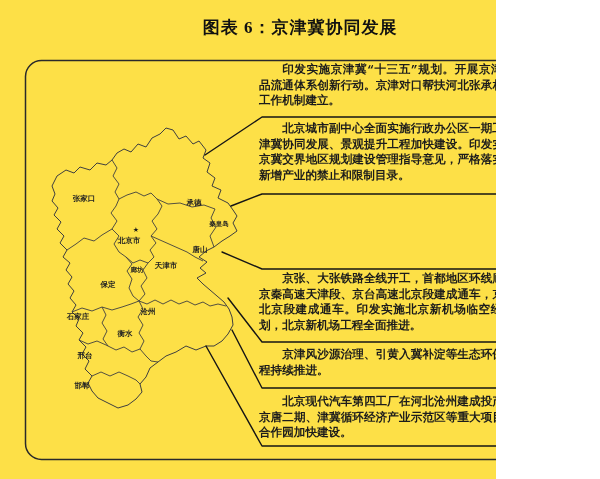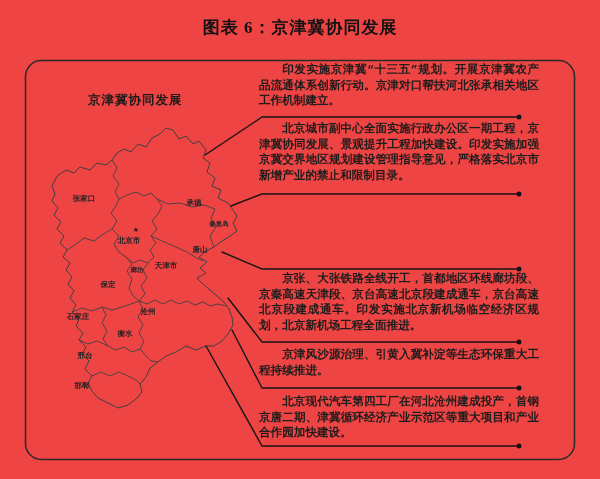--- a/index.html
+++ b/index.html
@@ -1,17 +1,17 @@
 <!DOCTYPE html>
 <html><head>
 <meta charset="utf-8">
 <style>
   html,body{margin:0;padding:0;background:#fff;}
   .stage{
-    position:relative;width:600px;height:479px;background:#ef4444;overflow:hidden;
+    position:relative;width:496px;height:479px;background:#fde047;overflow:hidden;
     font-family:"Liberation Sans",sans-serif;
   }
   .fig-title{
     position:absolute;top:16px;left:0;width:600px;text-align:center;
     font-family:"Liberation Serif",serif;font-weight:bold;font-size:17px;color:#111;
     letter-spacing:1px;
   }
   .map-heading{
     position:absolute;left:88px;top:92px;
     font-size:12.5px;font-weight:bold;color:#1a1a1a;letter-spacing:1px;
@@ -104,21 +104,20 @@
     <g fill="#151515">
       <circle cx="519" cy="117" r="2.5"></circle>
       <circle cx="519" cy="194" r="2.5"></circle>
       <circle cx="519" cy="269" r="2.5"></circle>
       <circle cx="519" cy="342" r="2.5"></circle>
       <circle cx="519" cy="388" r="2.5"></circle>
       <circle cx="519" cy="446" r="2.5"></circle>
     </g>
   </svg>
 
-  <div class="map-heading">京津冀协同发展</div>
 
   <div class="note n1">印发实施京津冀“十三五”规划。开展京津冀农产品流通体系创新行动。京津对口帮扶河北张承相关地区工作机制建立。</div>
   <div class="note n2">北京城市副中心全面实施行政办公区一期工程，京津冀协同发展、景观提升工程加快建设。印发实施加强京冀交界地区规划建设管理指导意见，严格落实北京市新增产业的禁止和限制目录。</div>
   <div class="note n4">京张、大张铁路全线开工，首都地区环线廊坊段、京秦高速天津段、京台高速北京段建成通车，京台高速北京段建成通车。印发实施北京新机场临空经济区规划，北京新机场工程全面推进。</div>
   <div class="note n5">京津风沙源治理、引黄入冀补淀等生态环保重大工程持续推进。</div>
   <div class="note n6">北京现代汽车第四工厂在河北沧州建成投产，首钢京唐二期、津冀循环经济产业示范区等重大项目和产业合作园加快建设。</div>
 
 </div>
 
 </body></html>

